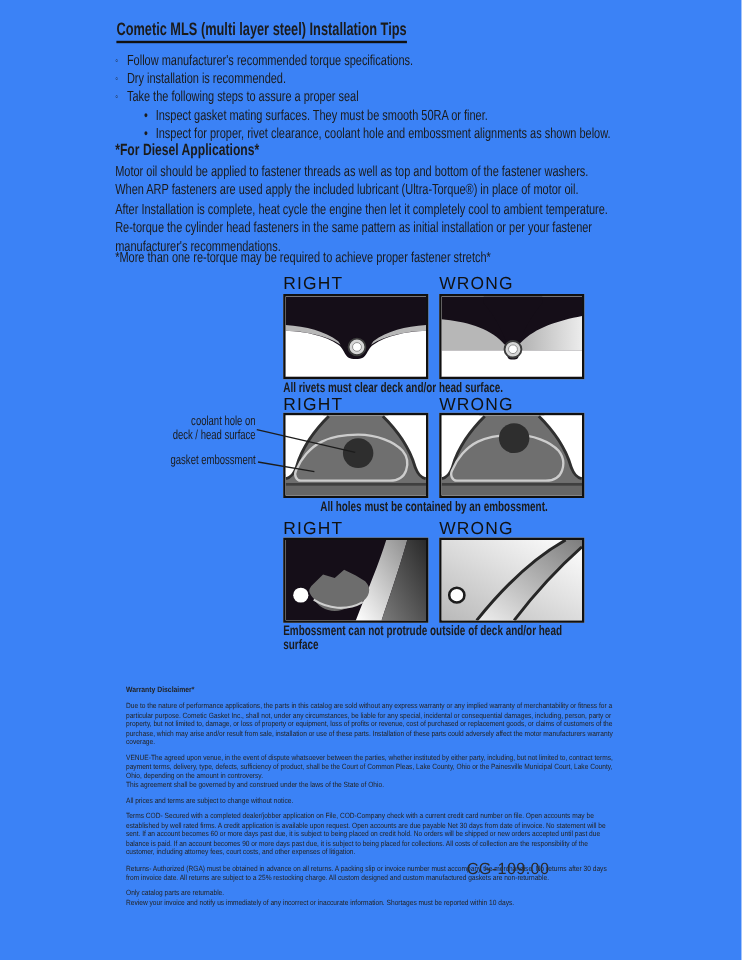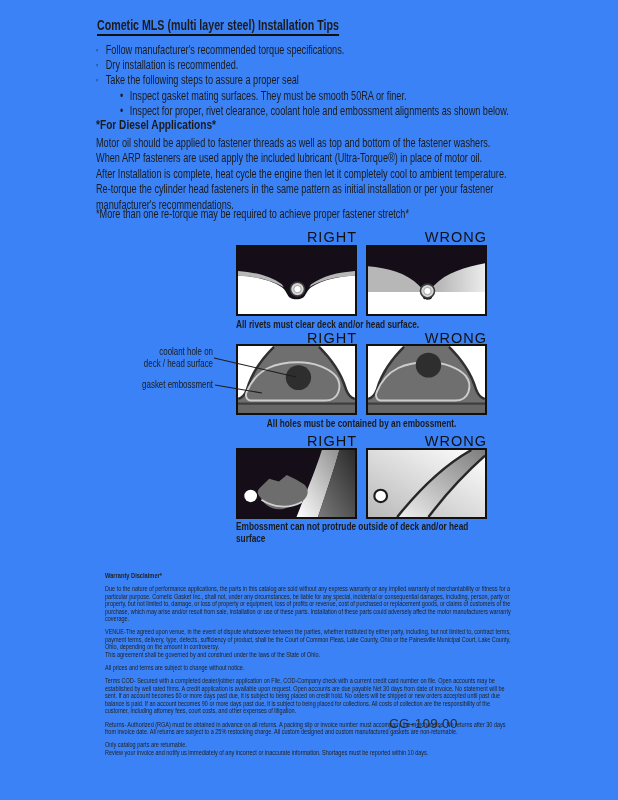--- a/index.html
+++ b/index.html
@@ -28,21 +28,21 @@
   }
   .body-para {
     position:absolute; left:96px; width:555px; font-size:12.2px; line-height:15.4px;
     transform:scaleX(.75); transform-origin:0 0;
   }
   .p1 { top:136px; }
   .p2 { top:167px; }
   .note { top:207px; white-space:nowrap; }
   
   .dlabel {
-    position:absolute; width:121px; text-align:right; font-size:14.5px;
+    position:absolute; width:121px; text-align:left; font-size:14.5px;
     letter-spacing:1px; color:#111;
   }
   .dbox {
     position:absolute; width:121px; height:71px; border:2px solid #101010;
     box-sizing:border-box; background:#fff;
   }
   .dbox svg { display:block; width:100%; height:100%; }
   .cap {
     position:absolute; font-size:11.5px; font-weight:bold; line-height:12px;
     transform:scaleX(.72); transform-origin:0 0;

